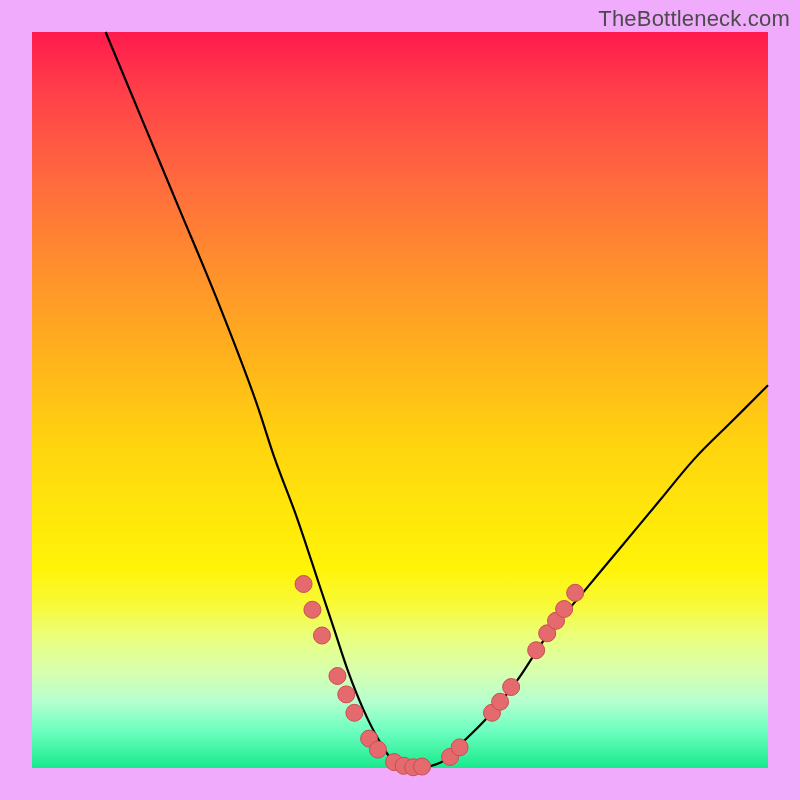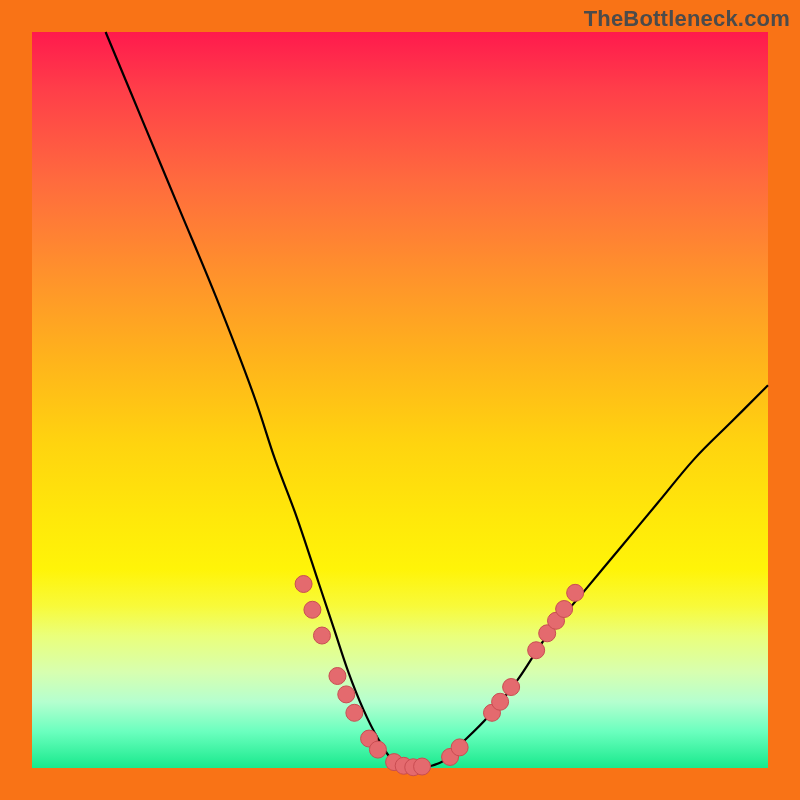--- a/index.html
+++ b/index.html
@@ -9,22 +9,21 @@
     height: 800px;
     background: #000;
     overflow: hidden;
   }
   .frame {
     position: absolute;
     left: 0;
     top: 0;
     width: 800px;
     height: 800px;
-    background: #f97316;
-    font-weight: bold;
+    background: #f0abfc;
   }
   .plot {
     position: absolute;
     left: 32px;
     top: 32px;
     width: 736px;
     height: 736px;
     background: linear-gradient(to bottom,
       #ff1a4d 0%,
       #ff3f49 8%,

